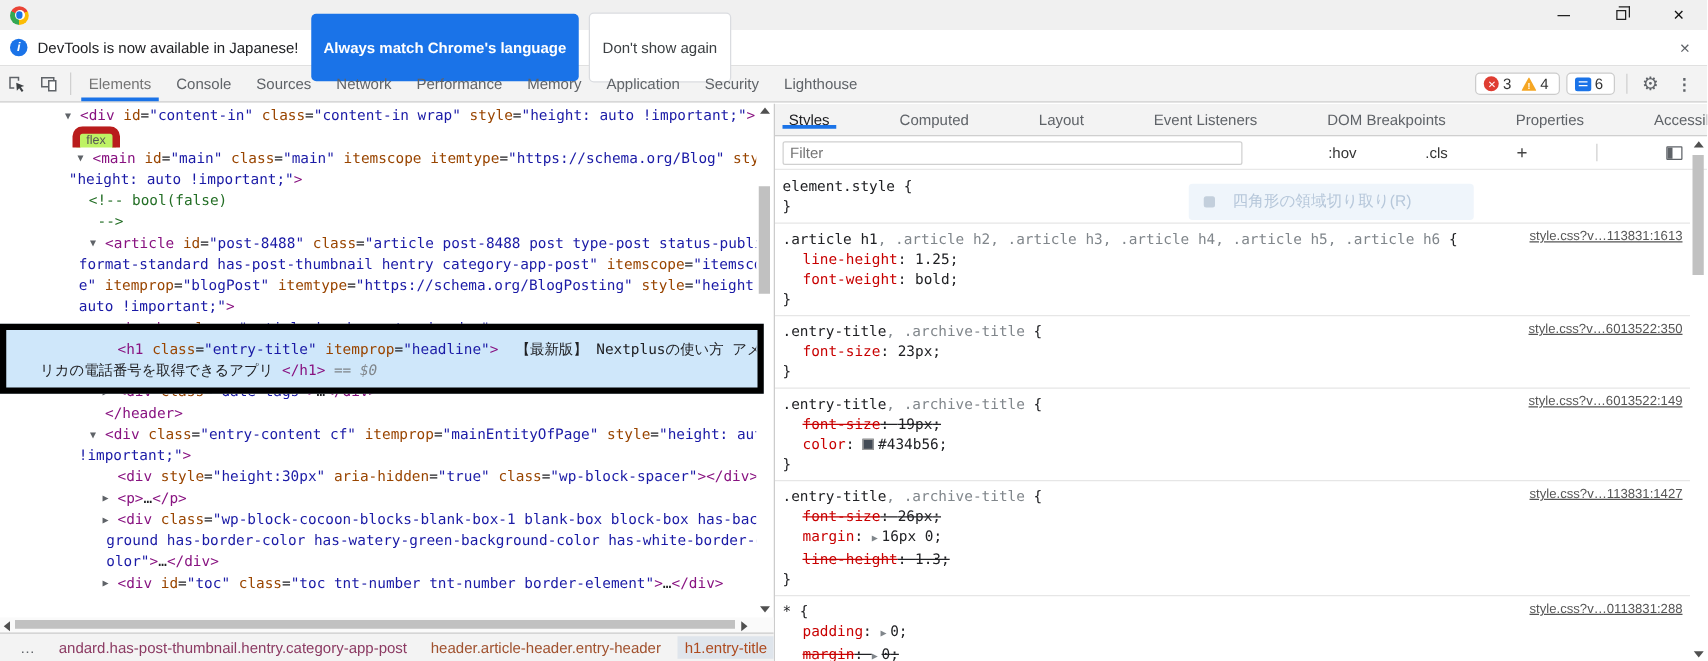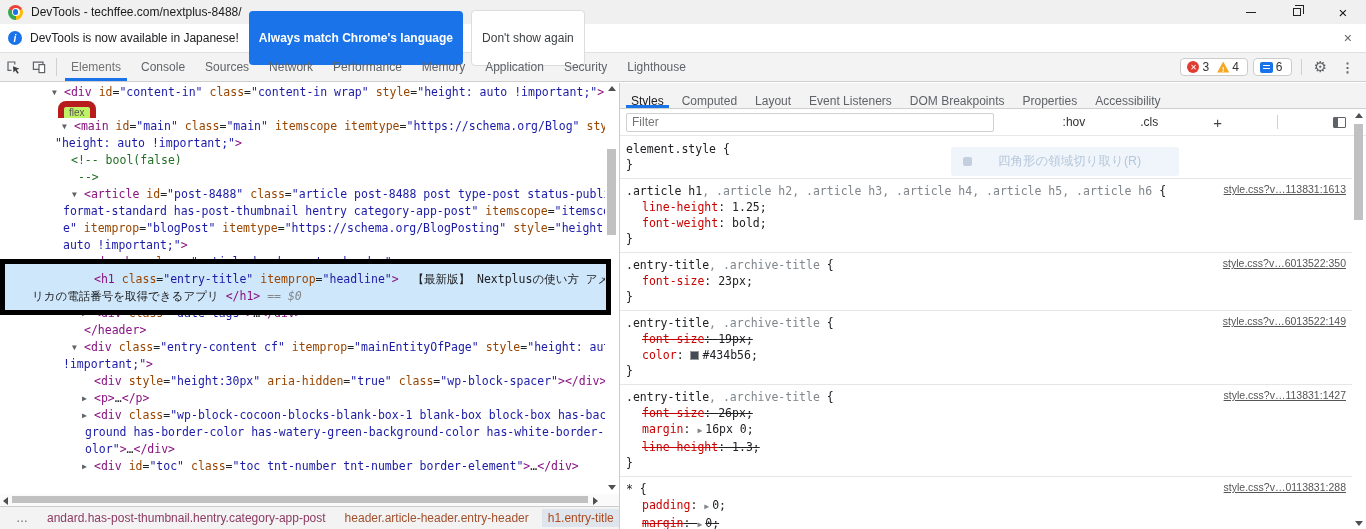--- a/index.html
+++ b/index.html
@@ -79,21 +79,21 @@
 
   
   .crumbs { position:absolute; left:0; right:0; top:423px; bottom:0; background:#f3f3f3; border-top:1px solid #ccc; display:flex; align-items:center; padding-left:10px; overflow:hidden; }
   .crumb { margin-right:7px; padding:2px 6px; white-space:nowrap; cursor:pointer; }
   .crumb.dots { color:#5f6368; }
   .crumb.c1 { color:#8c3b63; }
   .crumb.c2 { color:#a0512e; }
   .crumb.active { color:#ad4a1f; background:#dfe5ec; }
 
   
-  .stabs { height:26px; background:#f3f3f3; border-bottom:1px solid #cfcfcf; display:flex; align-items:flex-end; padding-left:2px; }
+  .stabs { height:26px; background:#f3f3f3; border-bottom:1px solid #cfcfcf; display:flex; align-items:center; padding-left:2px;gap:38px; }
   .stab { padding:0 9px; display:flex; align-items:center; color:#5f6368; cursor:pointer; position:relative; white-space:nowrap; }
   .stab.active { color:#202124; }
   .stab.active::after { content:""; position:absolute; left:4px; right:4px; bottom:0; height:3px; background:#1a73e8; }
   .filterrow { height:27px; display:flex; align-items:center; padding:0 20px 0 6px; border-bottom:1px solid #e8e8e8;gap:43px; }
   .filter-input { flex:1; height:19px; border:1px solid #d0d0d0; border-radius:2px; font:12px "Liberation Sans",sans-serif; padding:0 5px; color:#202124; margin-right:14px; outline:none; }
   .fctl { color:#333; margin-left:12px; cursor:pointer; white-space:nowrap; }
   .fctl.plus { font-size:15px; color:#444; }
   .fctl-sep { width:1px; height:14px; background:#d0d0d0; margin-left:12px; }
   .dock-ic { width:13px; height:11px; border:1.5px solid #5f6368; border-radius:1px; margin-left:12px; position:relative; cursor:pointer; }
   .dock-ic::before { content:""; position:absolute; left:0; top:0; bottom:0; width:4px; background:#5f6368; }
@@ -105,37 +105,36 @@
   .selm { color:#202124; }
   .selu { color:#80868b; }
   .pline { line-height:16px; padding-left:16px; }
   .pn { color:#c80000; }
   .pv { color:#202124; }
   .struck .pn, .struck .pv, .struck .px { text-decoration:line-through; }
   .px { color:#202124; }
   .varrow { color:#80868b; font-size:8px; margin-right:3px; }
   .swatch { display:inline-block; width:9px; height:9px; border:1px solid #9a9a9a; margin-right:3px; vertical-align:-1px; }
 
-  .ghost-tip { position:absolute; left:331px; top:64px; width:228px; height:29px; background:rgba(238,244,251,0.92); border-radius:3px; display:flex; align-items:center; padding-left:12px; z-index:5; pointer-events:none;gap:12px; }
+  .ghost-tip { position:absolute; left:331px; top:64px; width:228px; height:29px; background:rgba(238,244,251,0.92); border-radius:3px; display:flex; align-items:center; padding-left:12px; z-index:5; pointer-events:none; }
   .ghost-tip .gt-ic { width:9px; height:9px; background:#c3cfdc; border-radius:2px; margin-right:14px; }
   .ghost-tip .gt-tx { color:#b6c7da; font-size:12.5px; white-space:nowrap; }
 
   .icon-svg { display:block; }
 </style>
 </head>
 <body>
 
 <div class="app">
 
   <div class="titlebar">
     <span class="chrome-logo">
         <span class="lw"></span>
         <span class="lb"></span>
       </span>
-    <span class="title">DevTools - techffee.com/nextplus-8488/</span>
     <div class="winbtns">
       <span class="winbtn">
           <span class="ic-min"></span>
         </span>
       <span class="winbtn">
           <span class="ic-restore"></span>
         </span>
       <span class="winbtn">
           <span class="ic-close">×</span>
         </span>

